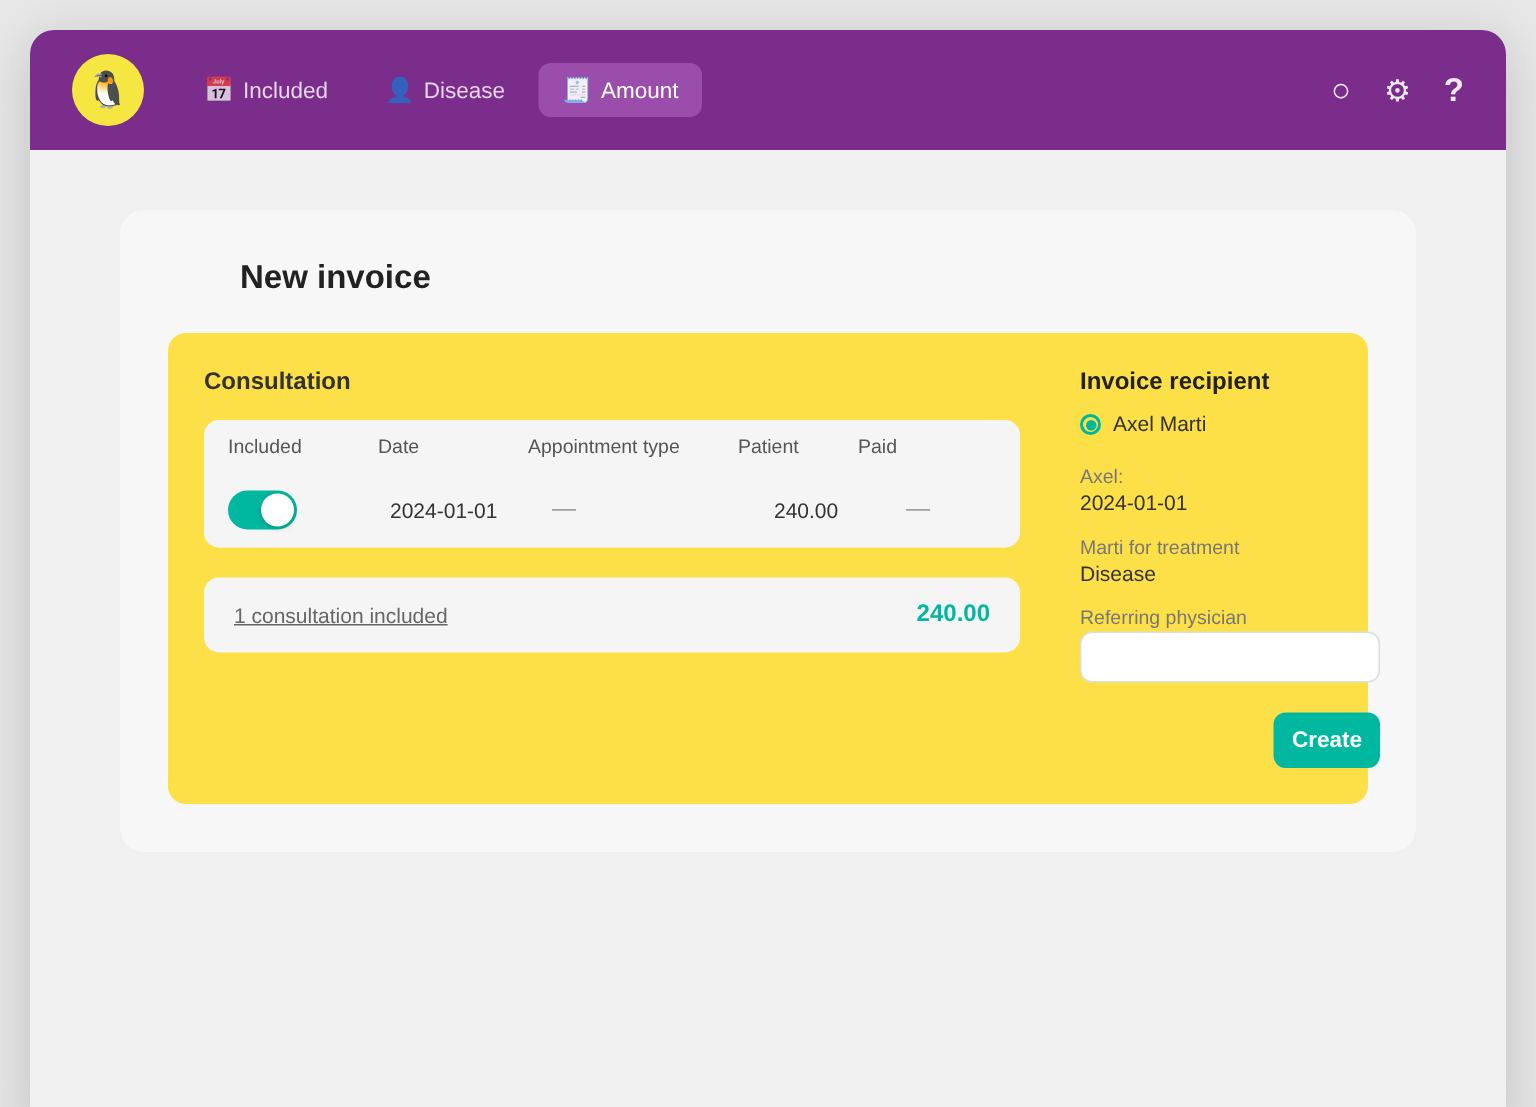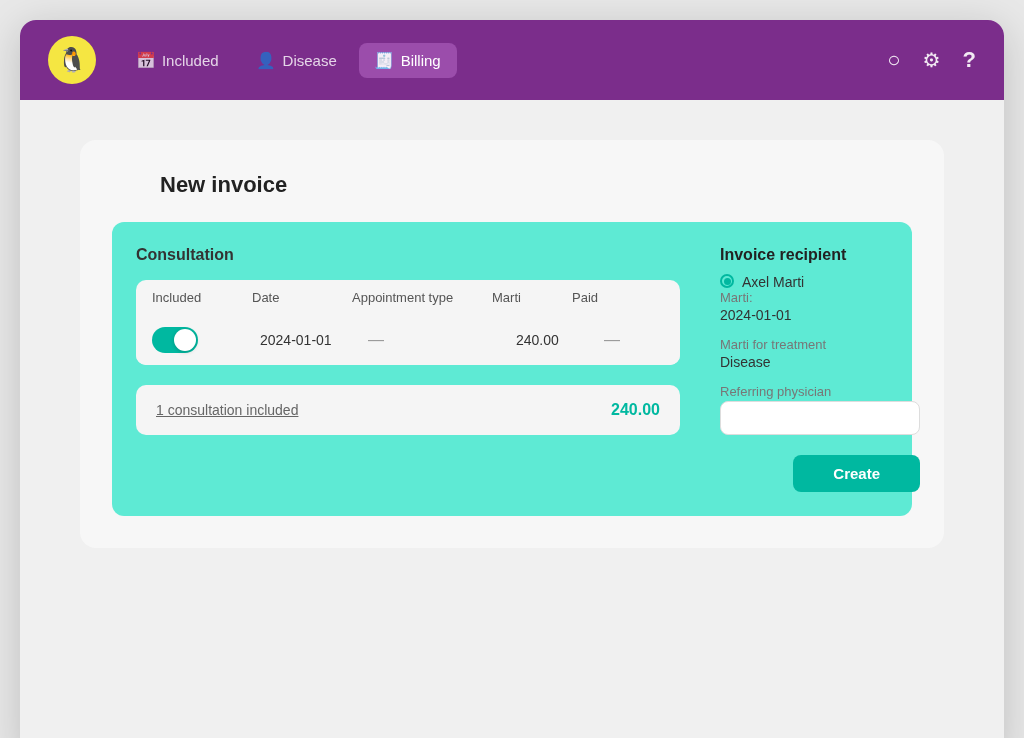--- a/index.html
+++ b/index.html
@@ -94,21 +94,21 @@
       max-width: 900px;
     }
     .card-title {
       font-size: 22px;
       font-weight: 600;
       color: #222;
       margin-bottom: 24px;
       margin-left: 48px;
     }
     .inner-card {
-      background: #5eead4;
+      background: #fde047;
       border-radius: 12px;
       padding: 24px;
       display: flex;
       gap: 40px;
     }
     .left-section {
       flex: 1;
     }
     .section-title {
       font-size: 16px;
@@ -194,22 +194,23 @@
       flex-shrink: 0;
     }
     .info-section-title {
       font-size: 16px;
       font-weight: 700;
       color: #222;
       margin-bottom: 10px;
     }
     .radio-group {
       display: flex;
-      align-items: flex-start;
+      align-items: flex-end;
       gap: 8px;
+      margin-bottom: 20px;
     }
     .radio-dot {
       width: 14px;
       height: 14px;
       border-radius: 50%;
       border: 2px solid #00b8a0;
       display: flex;
       align-items: center;
       justify-content: center;
       flex-shrink: 0;
@@ -242,21 +243,21 @@
       font-size: 14px;
       color: #333;
       outline: none;
       margin-bottom: 20px;
     }
     .create-btn {
       background: #00b8a0;
       color: #fff;
       border: none;
       border-radius: 8px;
-      padding: 10px 40px;
+      padding: 10px 12px;
       font-size: 15px;
       font-weight: 600;
       cursor: pointer;
       float: right;
     }
   </style>
 </head>
 <body>
 
 <div class="window">
@@ -269,21 +270,21 @@
       <div class="nav-item">
         <span class="nav-icon">📅</span>
         <span>Included</span>
       </div>
       <div class="nav-item">
         <span class="nav-icon">👤</span>
         <span>Disease</span>
       </div>
       <div class="nav-item active">
         <span class="nav-icon">🧾</span>
-        <span>Billing</span>
+        <span>Amount</span>
       </div>
     </nav>
     <div class="header-actions">
       <span class="header-action-btn" style="font-size:22px;">○</span>
       <span class="header-action-btn">⚙</span>
       <span class="header-action-btn" style="font-size:22px; font-weight:700;">?</span>
     </div>
   </div>
 
   <div class="main">
@@ -293,21 +294,21 @@
       <div class="inner-card">
 
         <div class="left-section">
           <div class="section-title">Consultation</div>
 
           <div class="table-container">
             <div class="table-header">
               <div class="table-header-cell">Included</div>
               <div class="table-header-cell">Date</div>
               <div class="table-header-cell">Appointment type</div>
-              <div class="table-header-cell">Marti</div>
+              <div class="table-header-cell">Patient</div>
               <div class="table-header-cell">Paid</div>
             </div>
             <div class="table-row">
               <div class="table-cell">
                 <div class="toggle">
                   <div class="toggle-knob"></div>
                 </div>
               </div>
               <div class="table-cell">2024-01-01</div>
               <div class="table-cell dash">—</div>
@@ -324,21 +325,21 @@
 
         <div class="right-section">
           <div class="info-section-title">Invoice recipient</div>
           <div class="radio-group">
             <div class="radio-dot">
               <div class="radio-dot-inner"></div>
             </div>
             <span class="radio-label">Axel Marti</span>
           </div>
 
-          <div class="info-label">Marti:</div>
+          <div class="info-label">Axel:</div>
           <div class="info-value">2024-01-01</div>
 
           <div class="info-label">Marti for treatment</div>
           <div class="info-value">Disease</div>
 
           <div class="info-label">Referring physician</div>
           <input class="text-input" type="text" value="" placeholder="" style="">
 
           <button class="create-btn">Create</button>
         </div>

